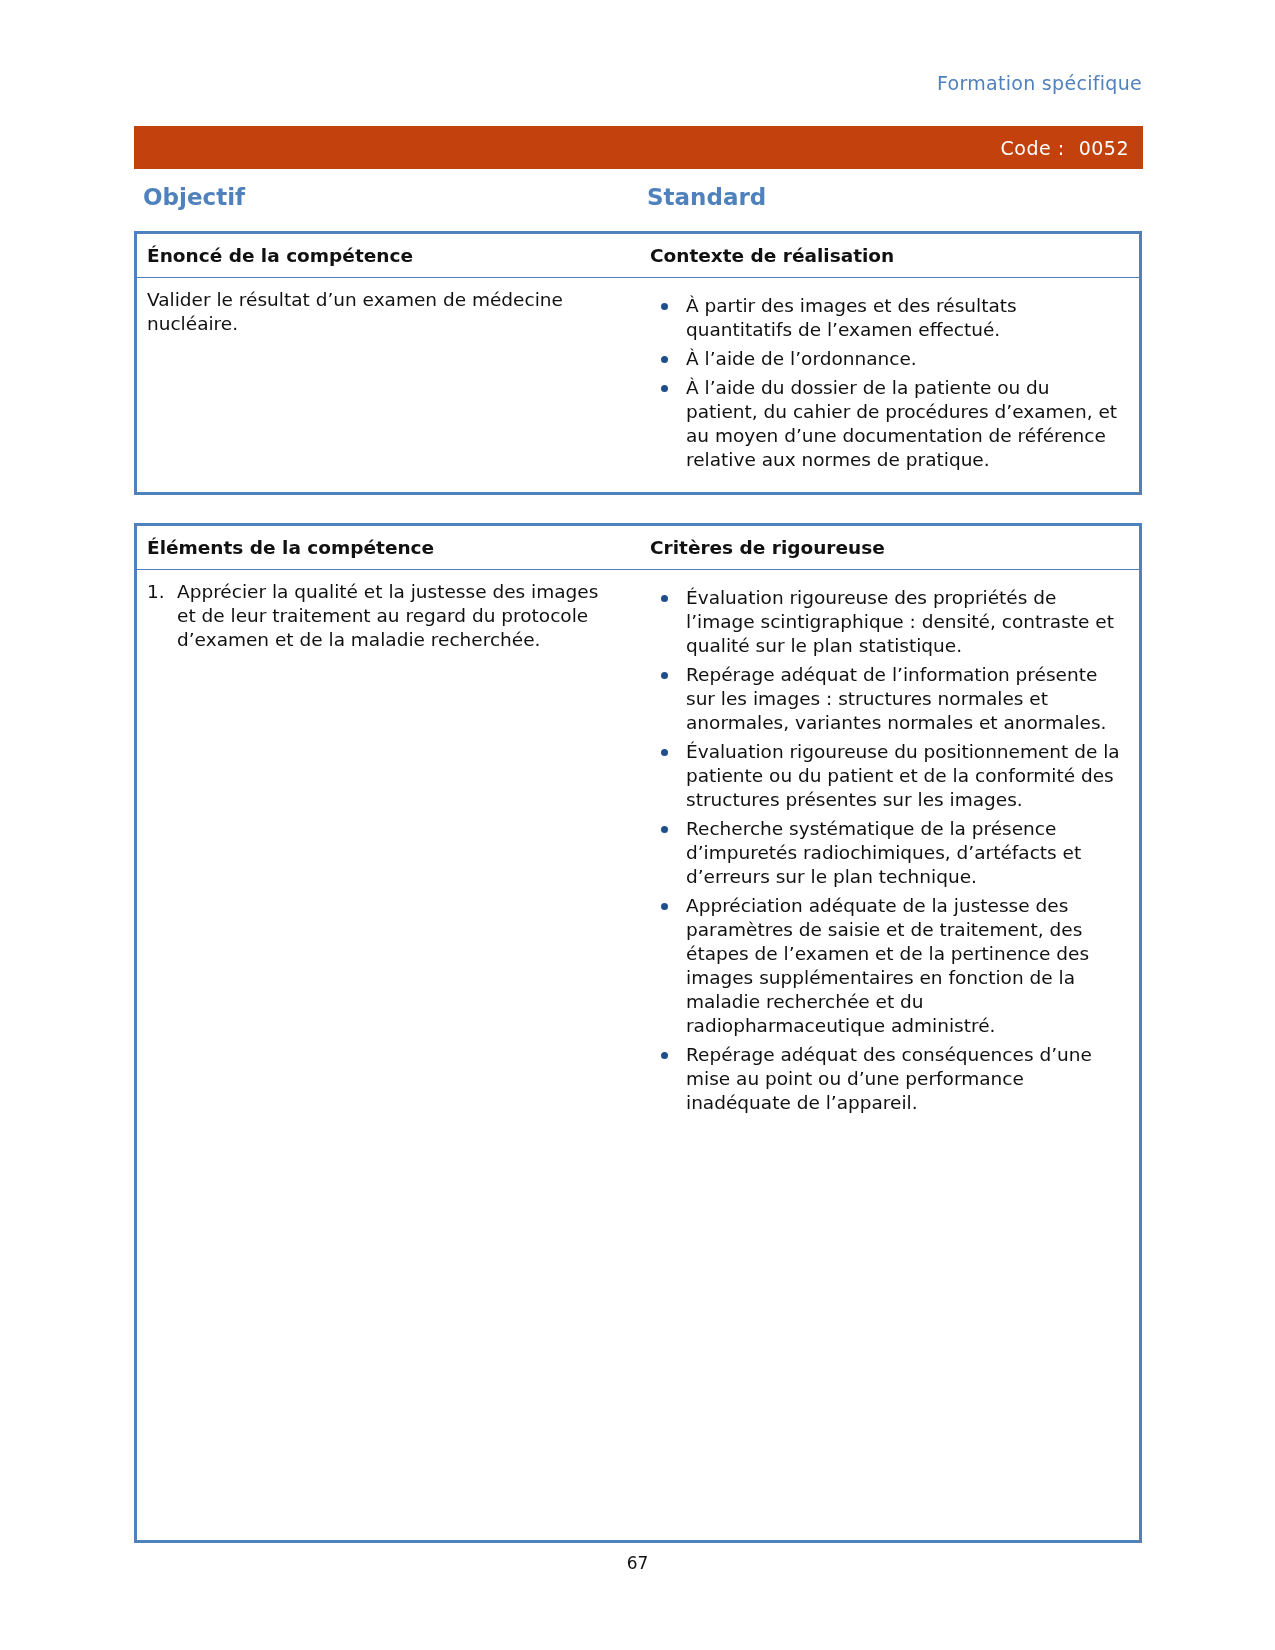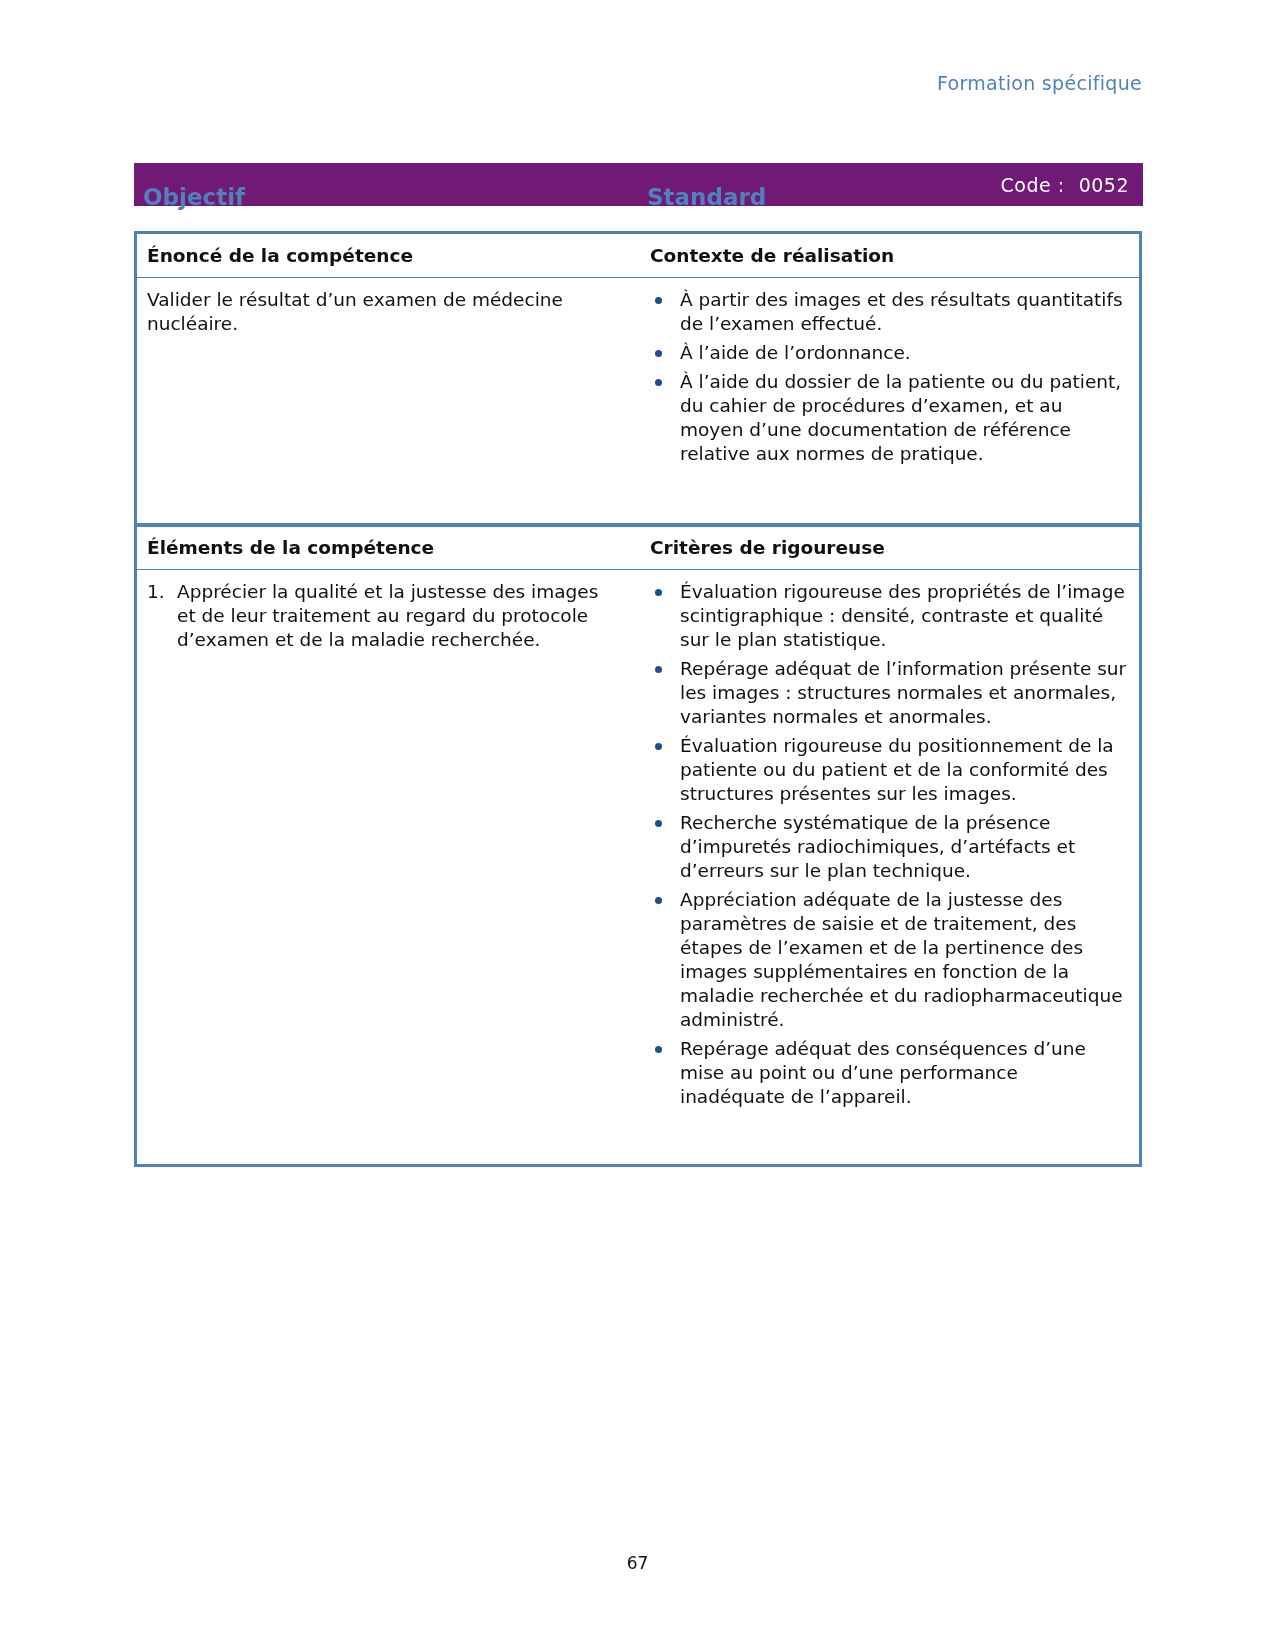--- a/index.html
+++ b/index.html
@@ -22,52 +22,51 @@
       font-size: 19px;
       color: #4f81bd;
       letter-spacing: 0.3px;
     }
     .code-band {
       position: absolute;
       left: 134px;
       top: 126px;
       width: 1009px;
       height: 43px;
-      background: #701a75;
+      background: #c2410c;
       color: #ffffff;
       font-size: 19px;
       display: flex;
       align-items: center;
       justify-content: flex-end;
       box-sizing: border-box;
       padding-right: 14px;
       letter-spacing: 0.5px;
-      margin-top: 37px;
     }
     .code-band .code-label { margin-right: 14px; }
     .section-heading {
       position: absolute;
       top: 184px;
       font-size: 23px;
       font-weight: bold;
       color: #4f81bd;
     }
     .heading-objectif { left: 143px; }
     .heading-standard { left: 647px; }
 
     .box {
       position: absolute;
       left: 134px;
       width: 1008px;
       border: 3px solid #4f81bd;
       border-top-width: 3px;
       box-sizing: border-box;
     }
-    .box1 { top: 231px; height: 296px; }
-    .box2 { top: 523px; height: 644px; }
+    .box1 { top: 231px; height: 264px; }
+    .box2 { top: 523px; height: 1020px; }
 
     .box-header {
       display: flex;
       height: 43px;
       border-bottom: 1px solid #4f81bd;
       align-items: center;
       font-weight: bold;
       font-size: 18.5px;
     }
     .col-left { width: 503px; box-sizing: border-box; padding-left: 10px; }
@@ -76,21 +75,21 @@
     .box-body {
       display: flex;
       font-size: 18.5px;
       line-height: 24px;
     }
     .box-body .col-left { padding-top: 10px; padding-right: 20px; }
     .box-body .col-right { padding-top: 10px; }
 
     ul.bullets {
       list-style: none;
-      margin: 0;
+      margin: 6px;
       padding: 0;
     }
     ul.bullets li {
       position: relative;
       padding-left: 30px;
       margin-bottom: 5px;
     }
     ul.bullets li .dot {
       position: absolute;
       left: 5px;

